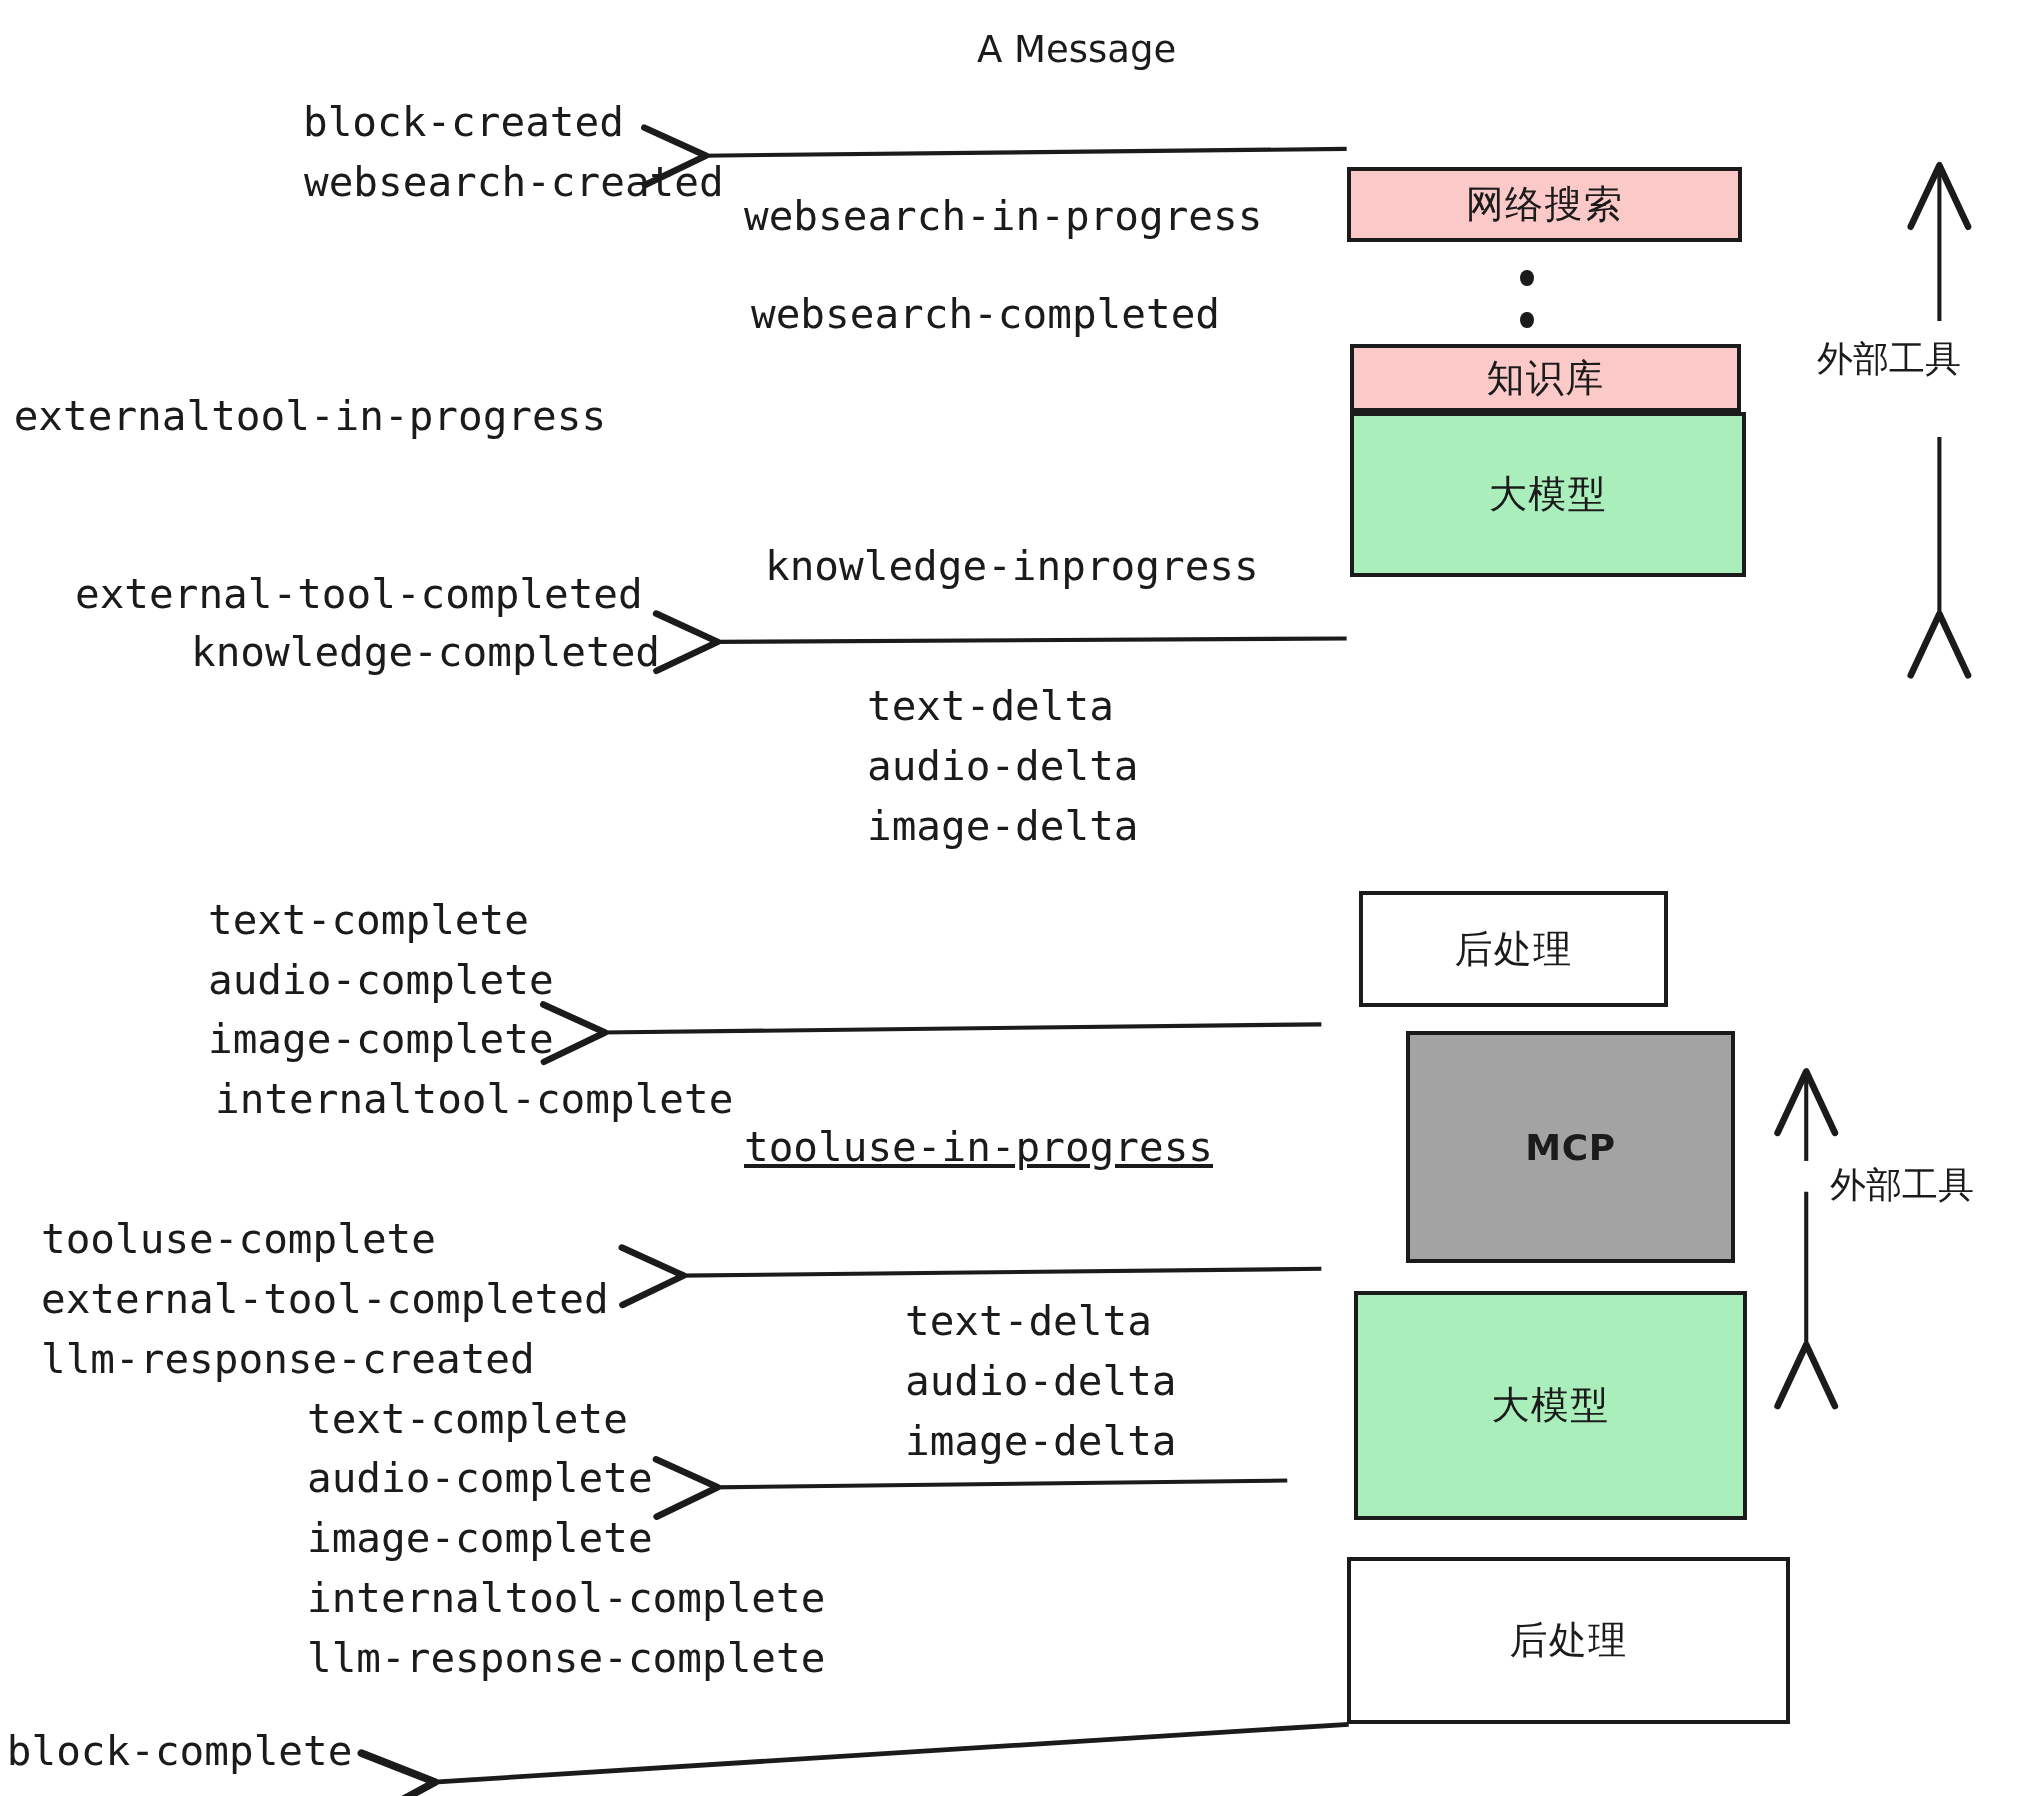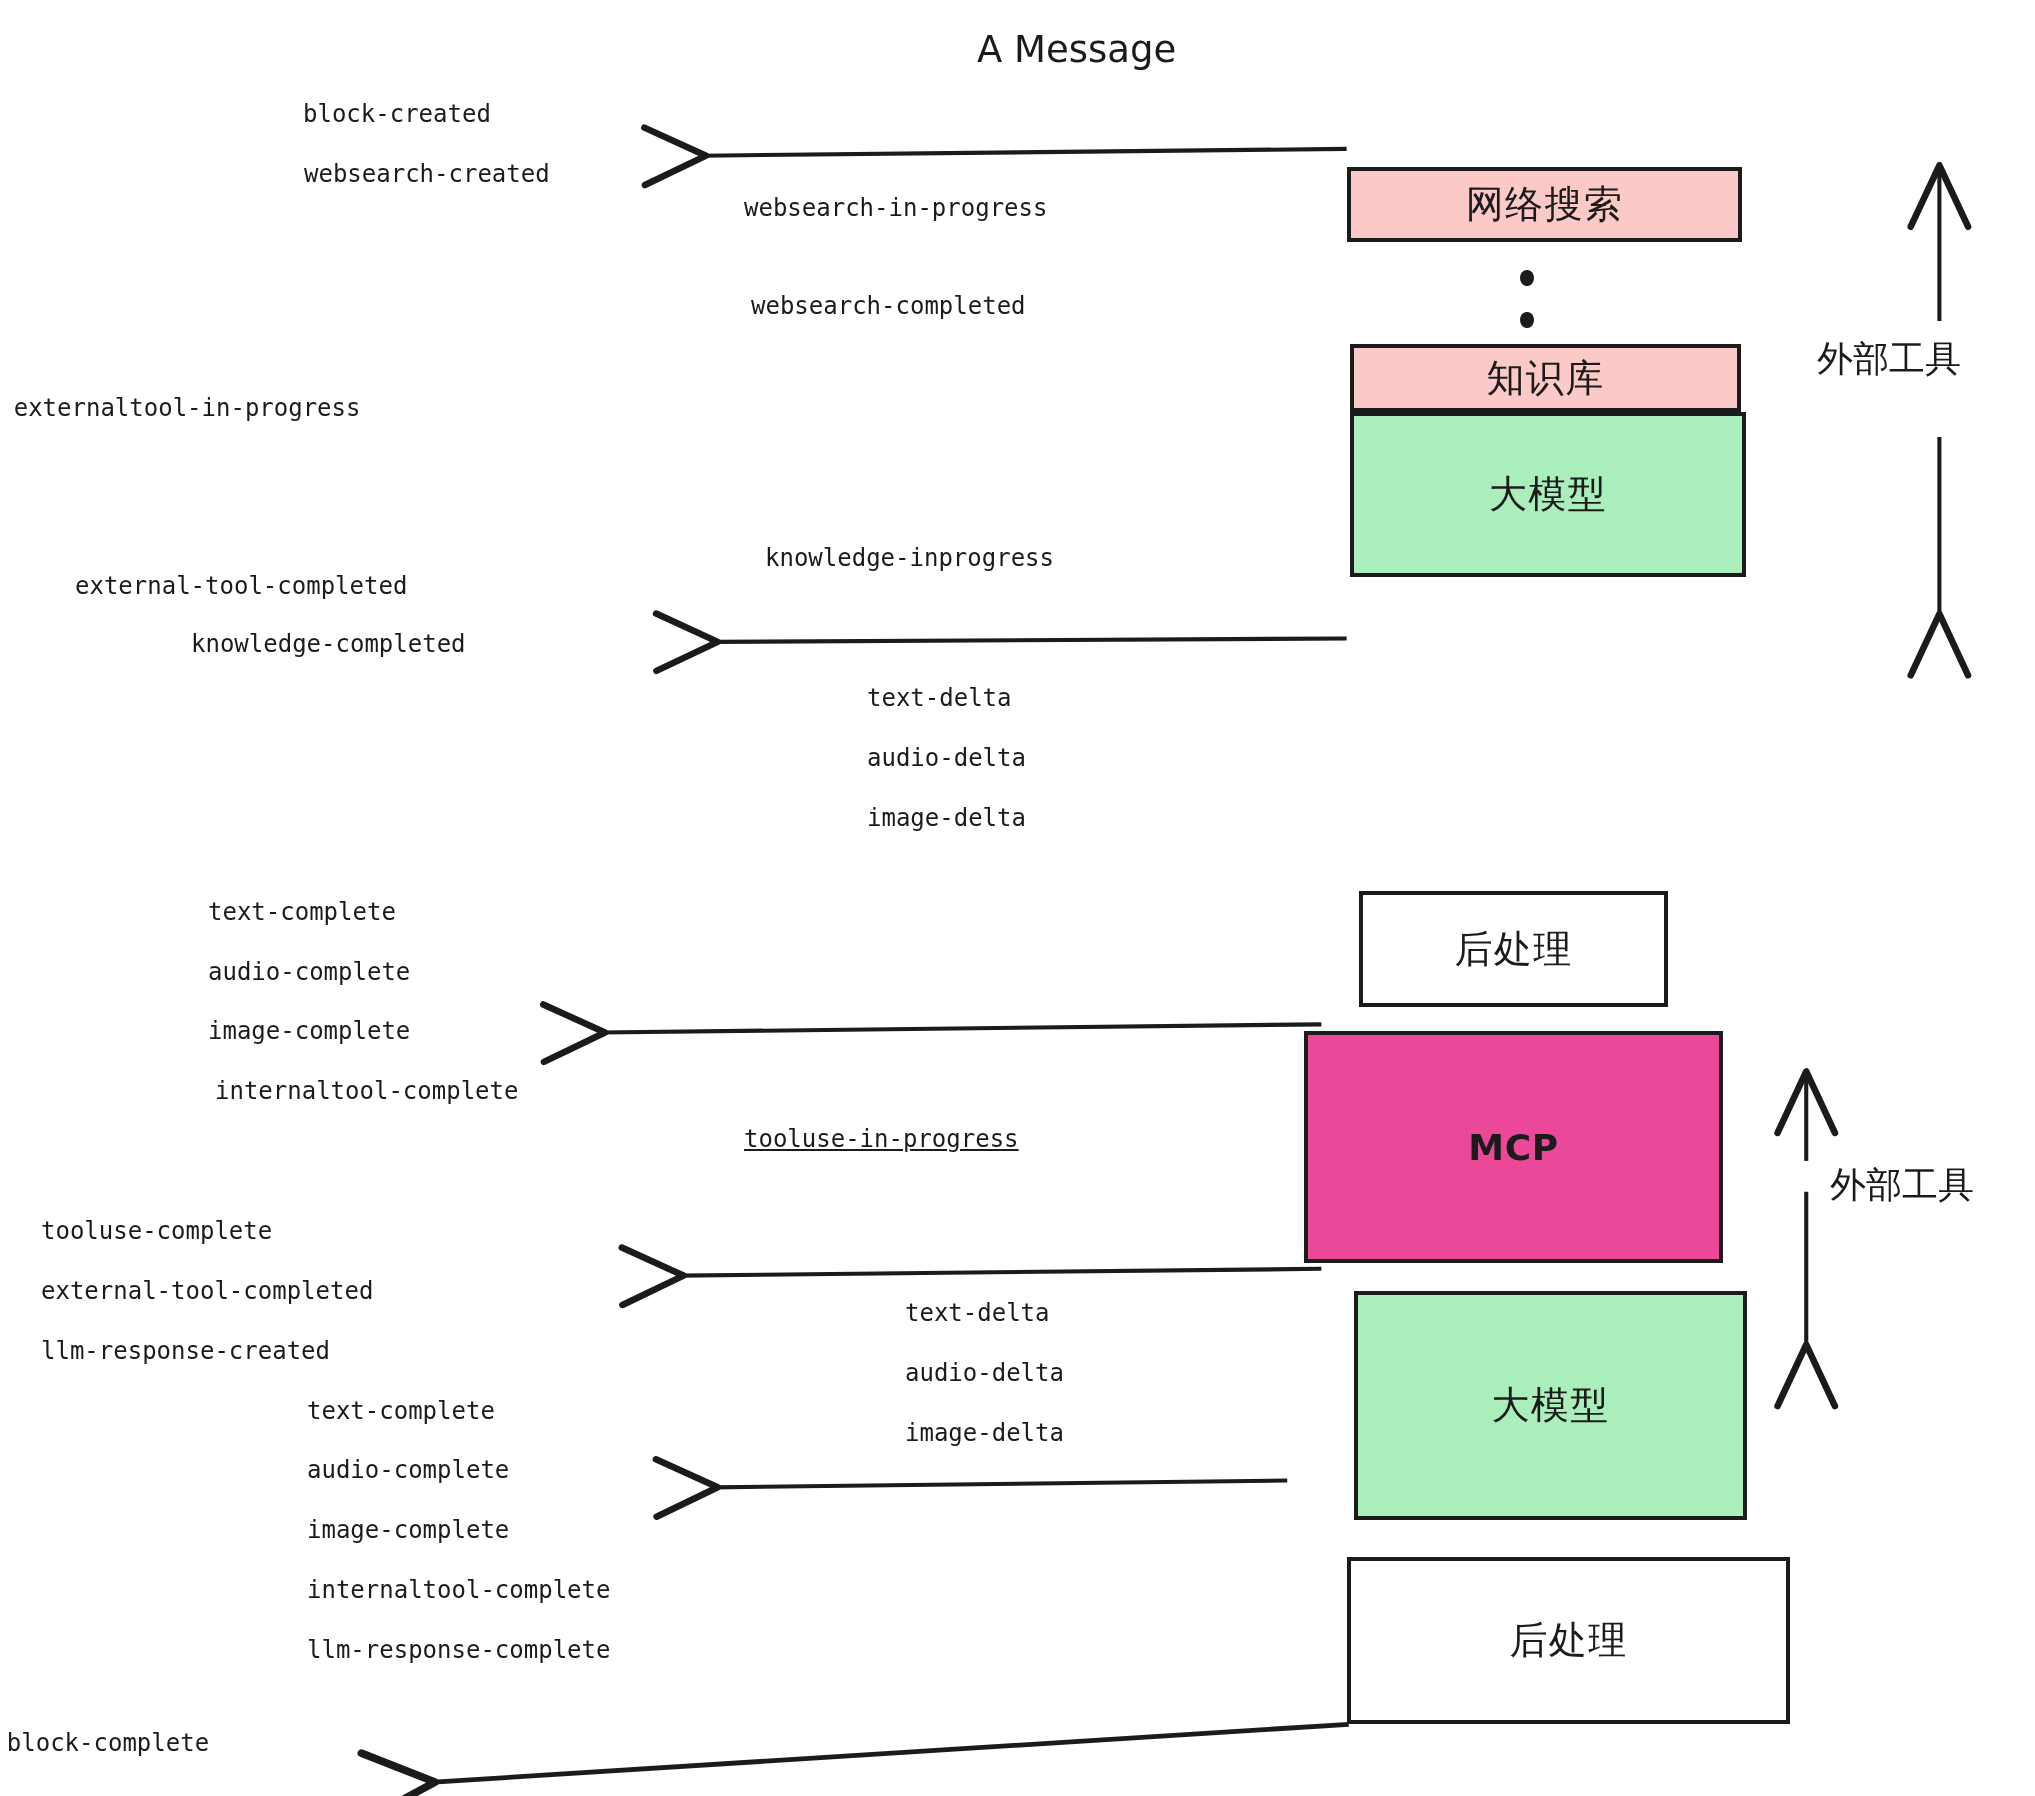--- a/index.html
+++ b/index.html
@@ -11,21 +11,21 @@
     position: relative;
     width: 2035px;
     height: 1796px;
     background: #ffffff;
     font-family: "DejaVu Sans Mono", monospace;
     overflow: hidden;
   }
   .lbl {
     position: absolute;
     font-family: "DejaVu Sans Mono", monospace;
-    font-size: 24px;
+    font-size: 41px;
     color: #1b1b1b;
     white-space: pre;
     letter-spacing: 0px;
     line-height: 1.0;
   }
   .title {
     position: absolute;
     font-family: "DejaVu Sans", sans-serif;
     font-size: 37px;
     color: #1b1b1b;
@@ -142,21 +142,21 @@
     <div class="dot" style="left:0px; top:42px;"></div>
     <div class="dot" style="left:0px; top:85px;"></div>
   </div>
 
   <div class="box" style="left:1350px; top:344px; width:391px; height:68px; background:#fcc9c9;text-align:right;">知识库</div>
 
   <div class="box" style="left:1350px; top:412px; width:396px; height:165px; background:#aaeebb;">大模型</div>
 
   <div class="box" style="left:1359px; top:891px; width:309px; height:116px; background:#ffffff;">后处理</div>
 
-  <div class="box mcp" style="left:1304px; top:1031px; width:419px; height:232px; background:#ec4899;">MCP</div>
+  <div class="box mcp" style="left:1406px; top:1031px; width:329px; height:232px; background:#a3a3a3;">MCP</div>
 
   <div class="box" style="left:1354px; top:1291px; width:393px; height:229px; background:#aaeebb;">大模型</div>
 
   <div class="box" style="left:1347px; top:1557px; width:443px; height:167px; background:#ffffff;">后处理</div>
 
   <div class="side-lbl" style="left:1817px; top:335px;">外部工具</div>
   <div class="side-lbl" style="left:1830px; top:1161px;">外部工具</div>
 
 </div>
 

